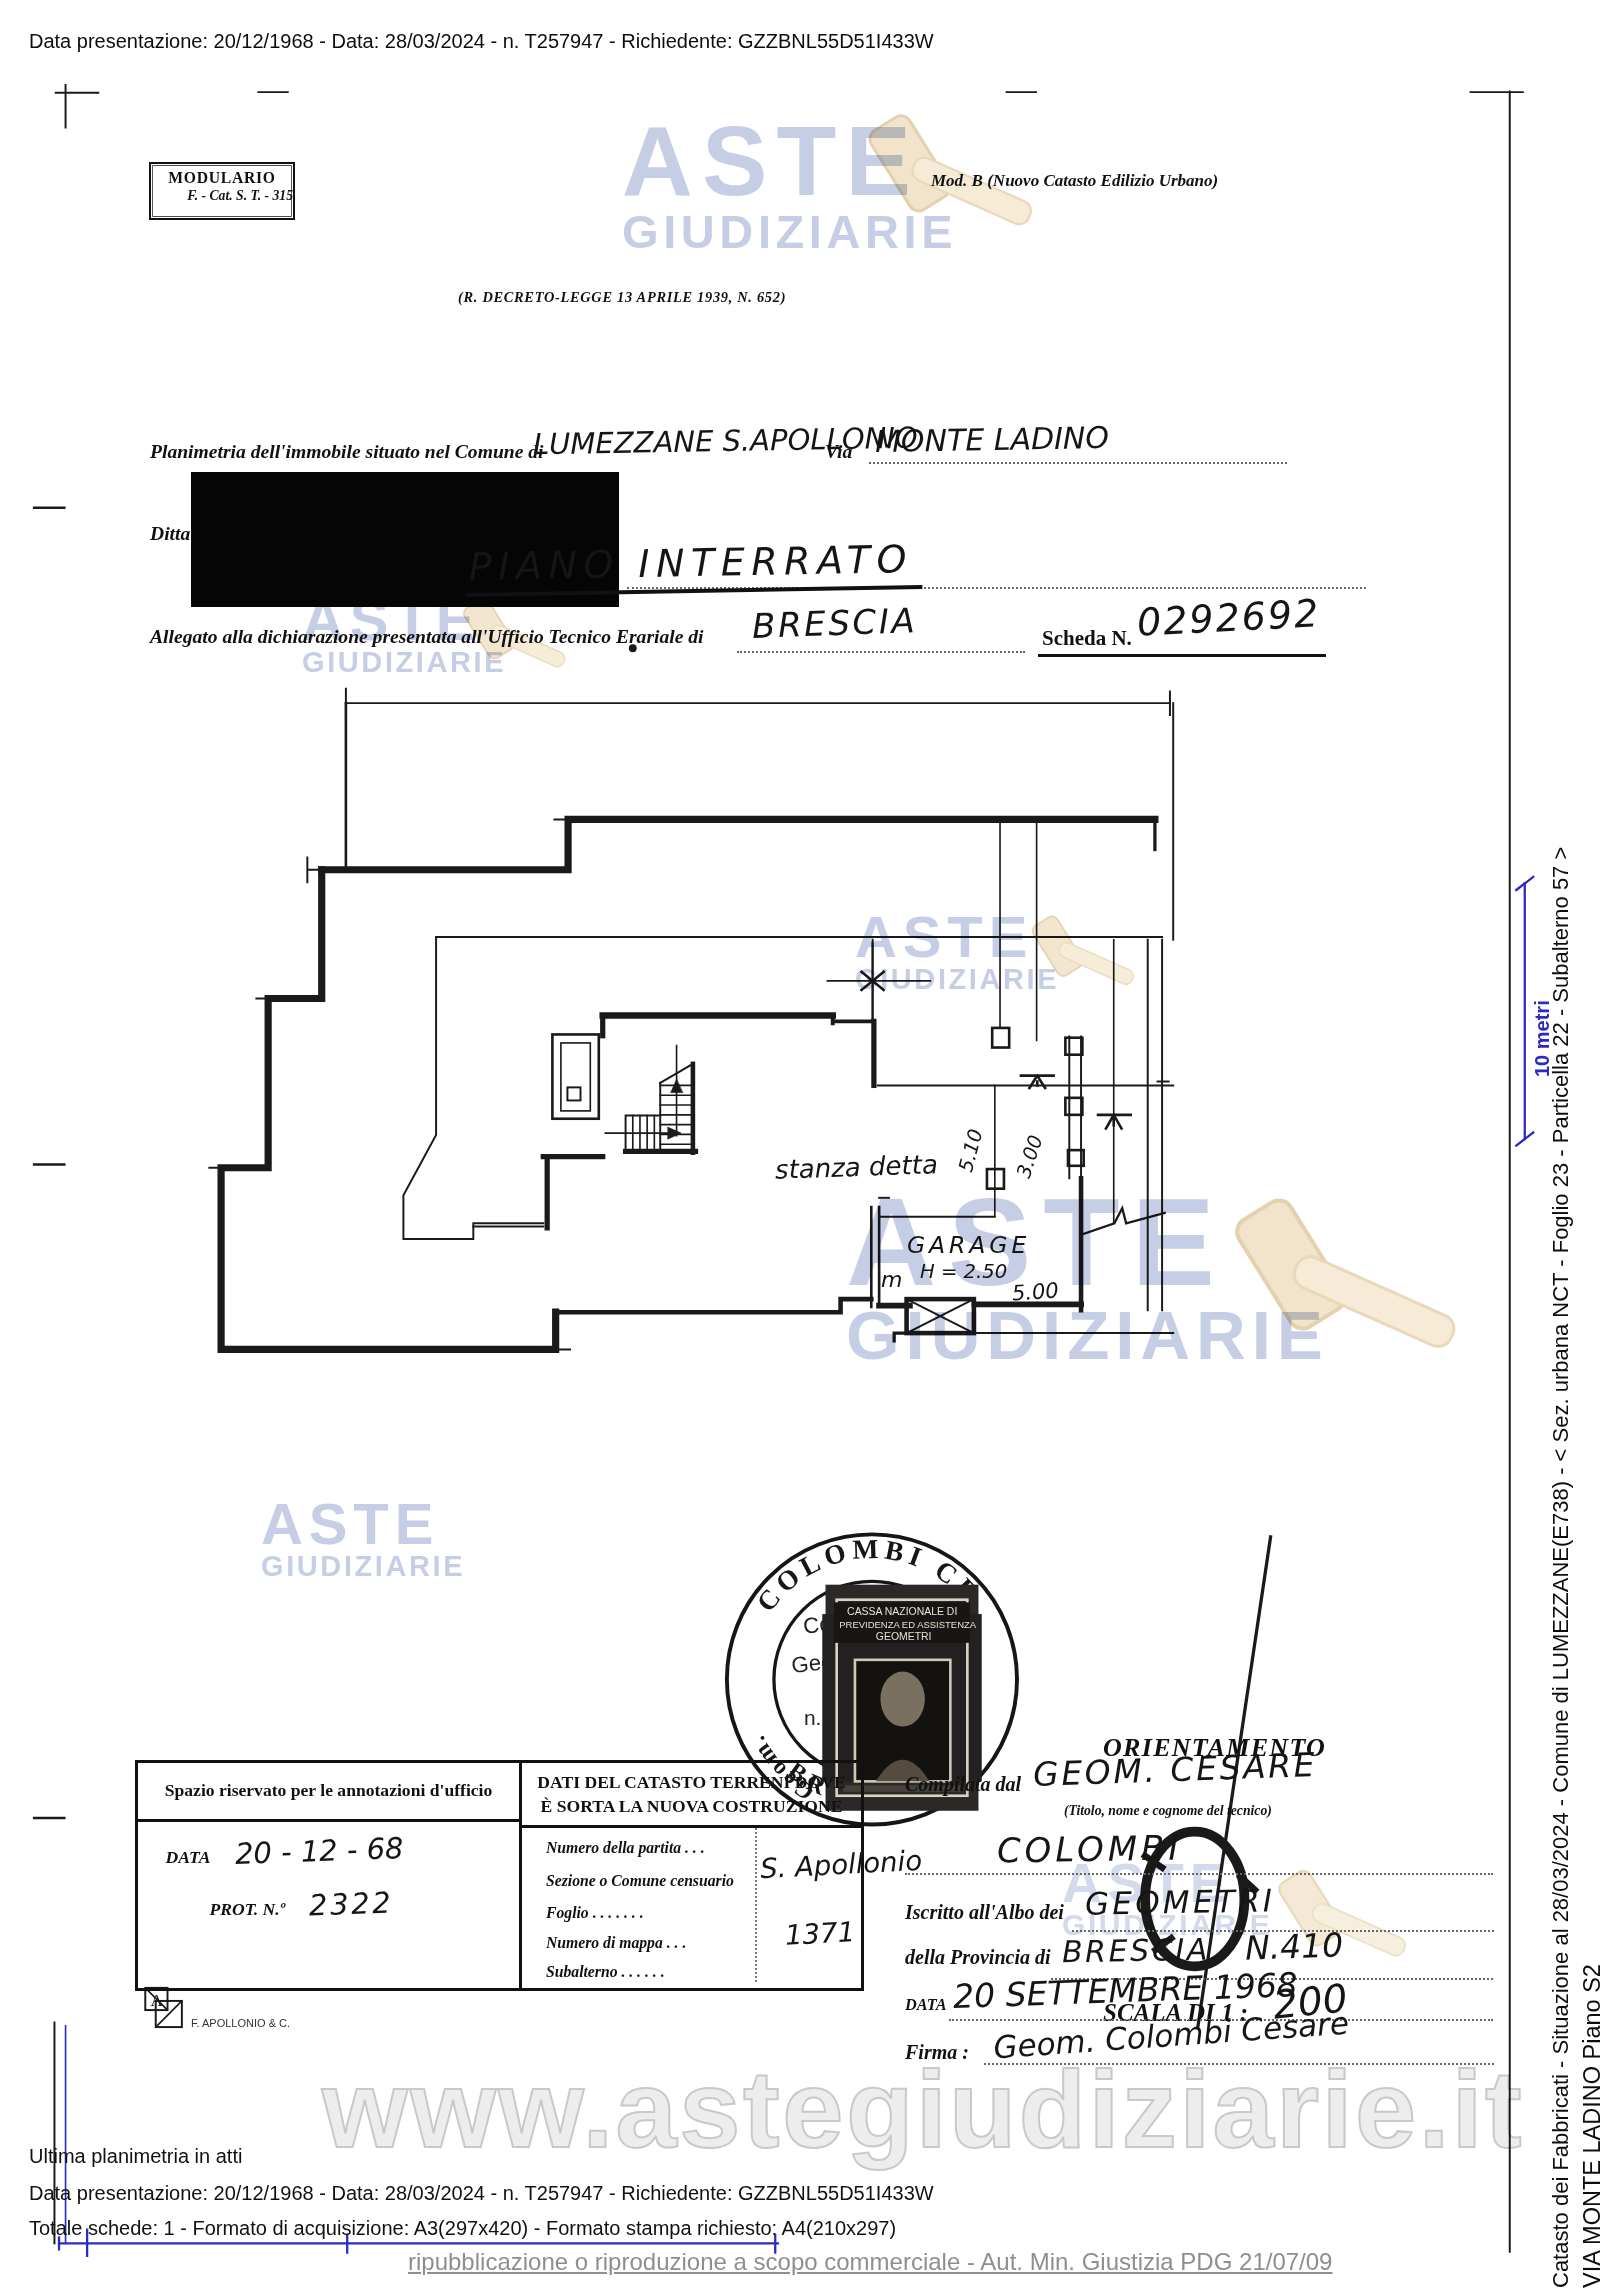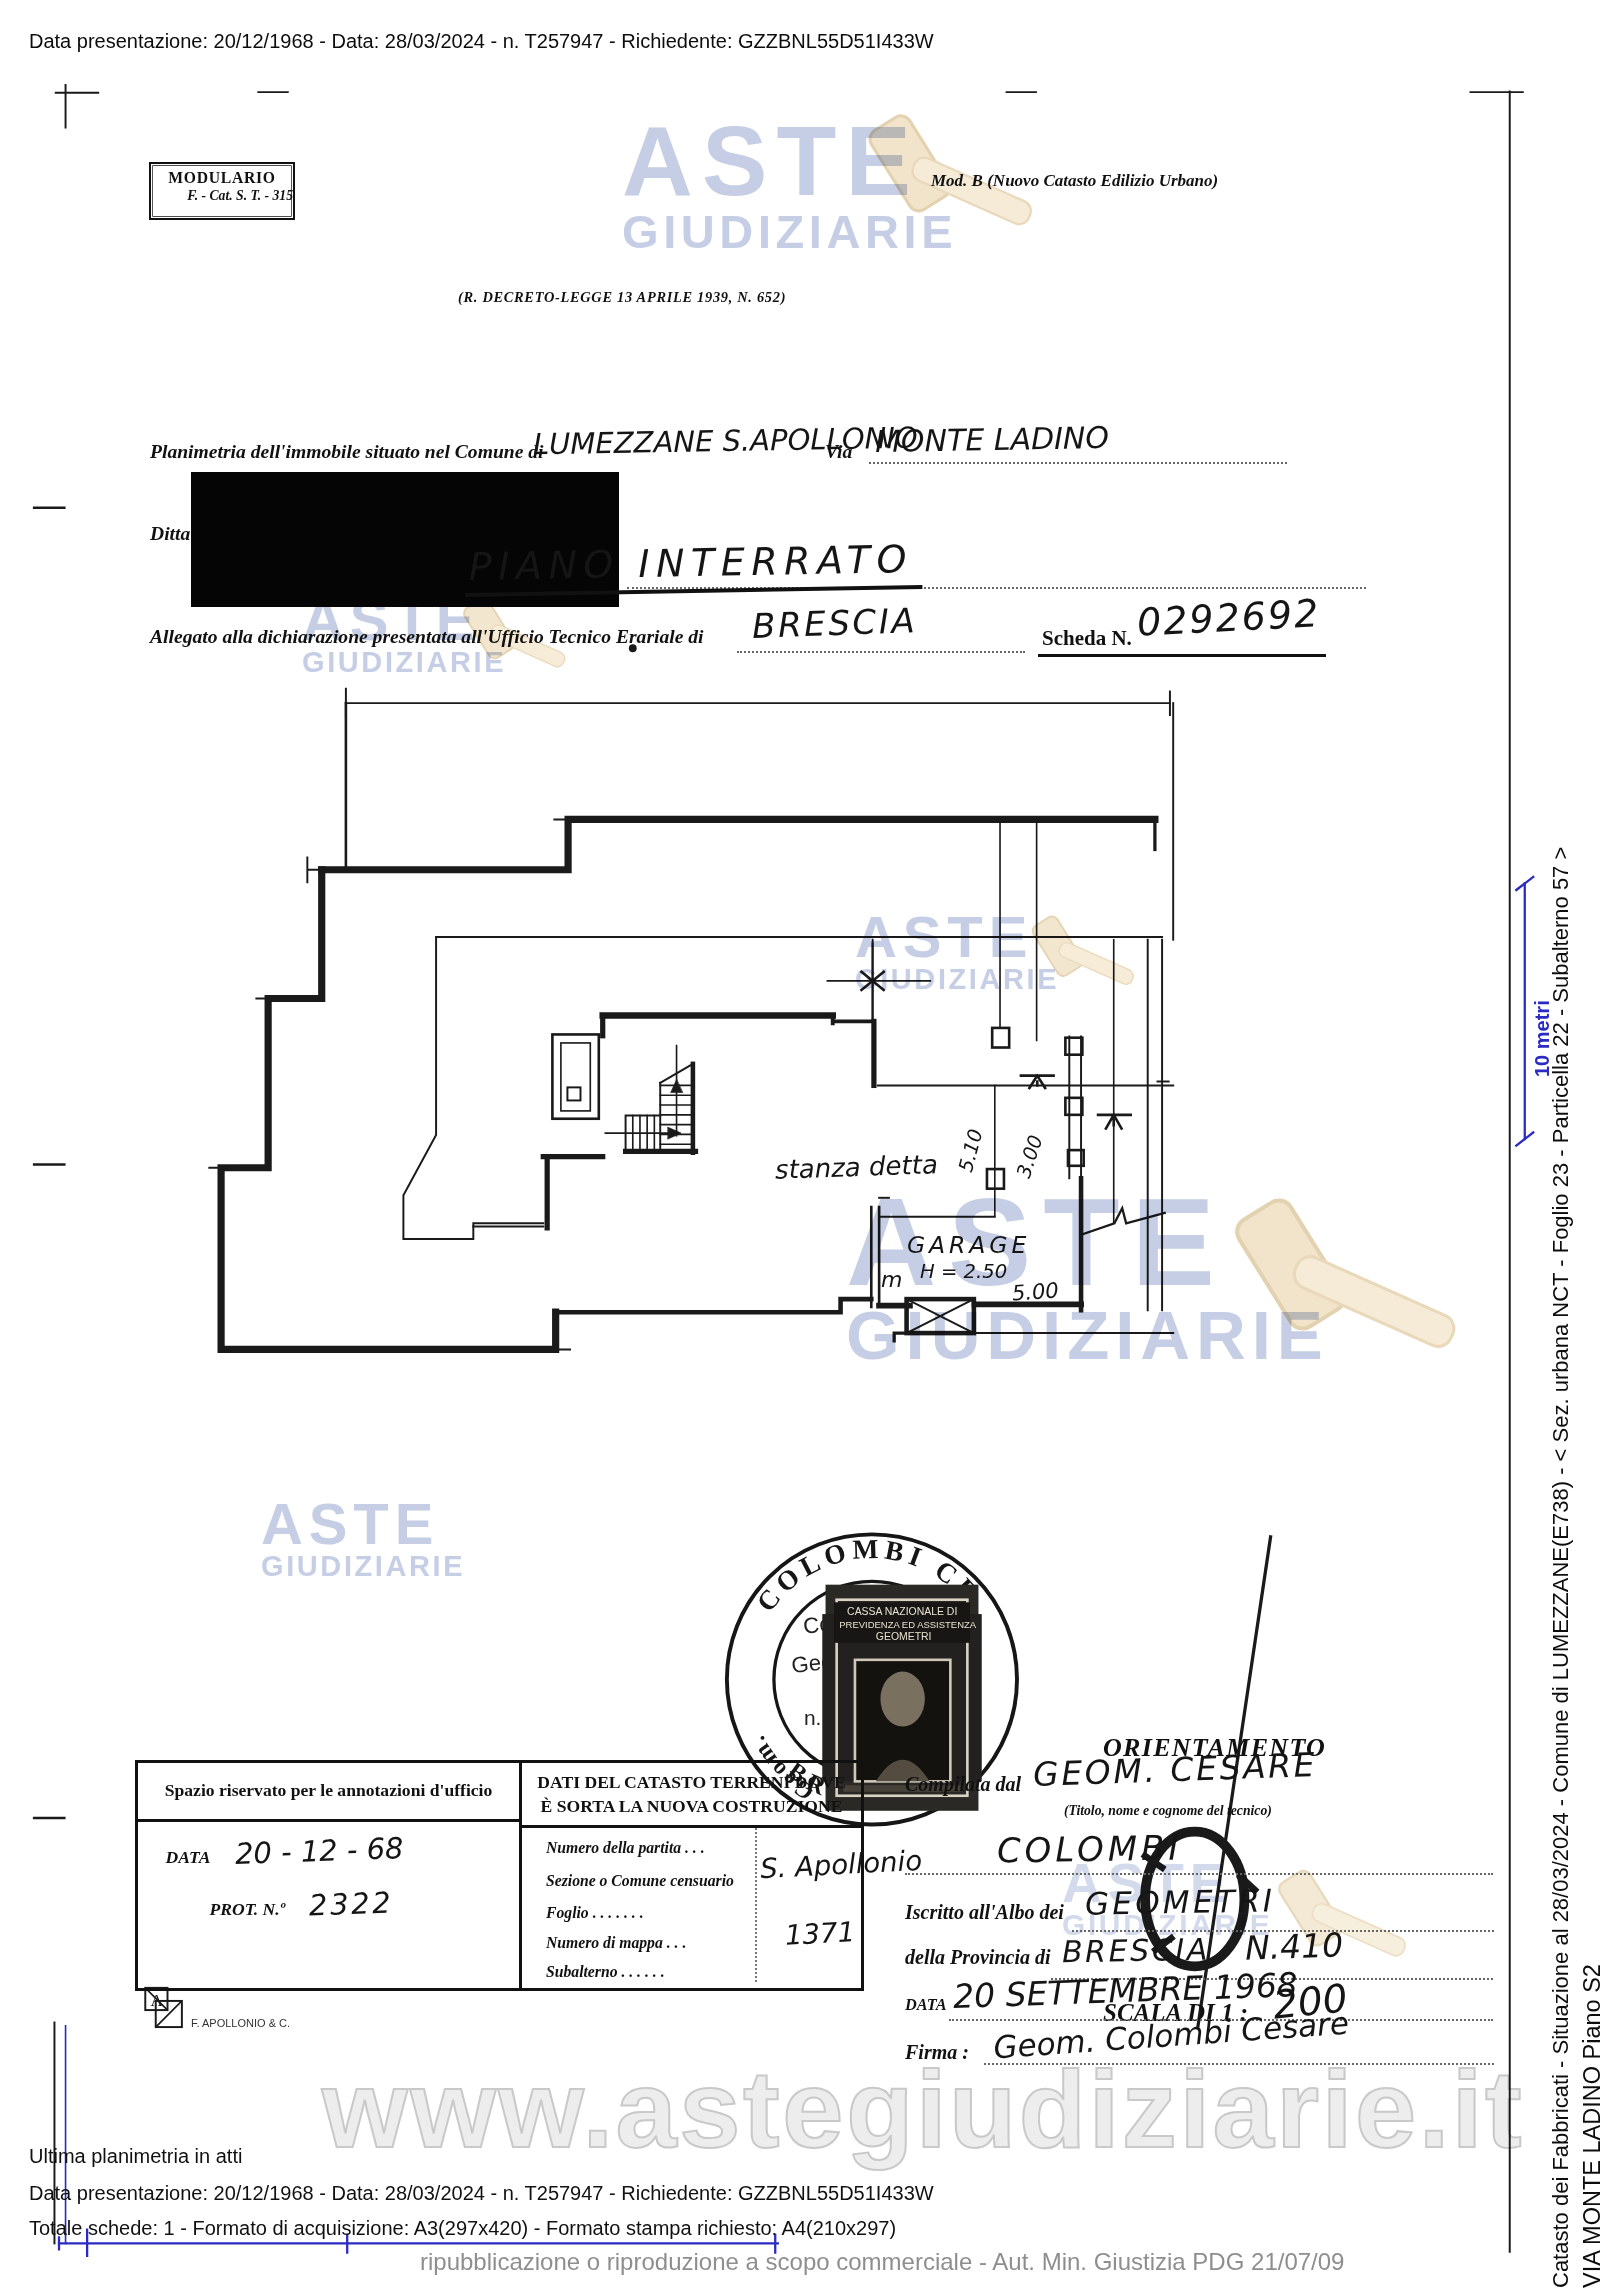--- a/index.html
+++ b/index.html
@@ -298,16 +298,16 @@
   <div class="abs sans z4" style="left:191px;top:2017px;font-size:11px;font-weight:normal;color:#333;">F. APOLLONIO &amp; C.</div>
 
   <div class="abs sans vtext z4" style="left:1548px;top:2288px;font-size:22px;color:#0d0d0d;">Catasto dei Fabbricati - Situazione al 28/03/2024 - Comune di LUMEZZANE(E738) - &lt; Sez. urbana NCT - Foglio 23 - Particella  22 - Subalterno 57 &gt;</div>
   <div class="abs sans vtext z4" style="left:1579px;top:2288px;font-size:23.5px;color:#0d0d0d;">VIA MONTE LADINO Piano S2</div>
   <div class="abs sans vtext z4" style="left:1531px;top:1077px;font-size:20px;color:#2b2bc4;font-weight:bold;">10 metri</div>
 
   <div class="abs sans z4" style="left:29px;top:2145px;font-size:20px;">Ultima planimetria in atti</div>
   <div class="abs sans z4" style="left:29px;top:2182px;font-size:20px;">Data presentazione: 20/12/1968 - Data: 28/03/2024 - n. T257947 - Richiedente: GZZBNL55D51I433W</div>
   <div class="abs sans z4" style="left:29px;top:2217px;font-size:20px;">Totale schede: 1 - Formato di acquisizione: A3(297x420) - Formato stampa richiesto: A4(210x297)</div>
 
-  <div class="abs sans discl z6" style="left:420px;top:2248px;font-size:24px;">ripubblicazione o riproduzione a scopo commerciale - Aut. Min. Giustizia PDG 21/07/09</div>
+  <div class="abs sans discl z6" style="left:408px;top:2248px;font-size:24px;text-decoration:underline;">ripubblicazione o riproduzione a scopo commerciale - Aut. Min. Giustizia PDG 21/07/09</div>
 
 </div>
 
 
 </body></html>

